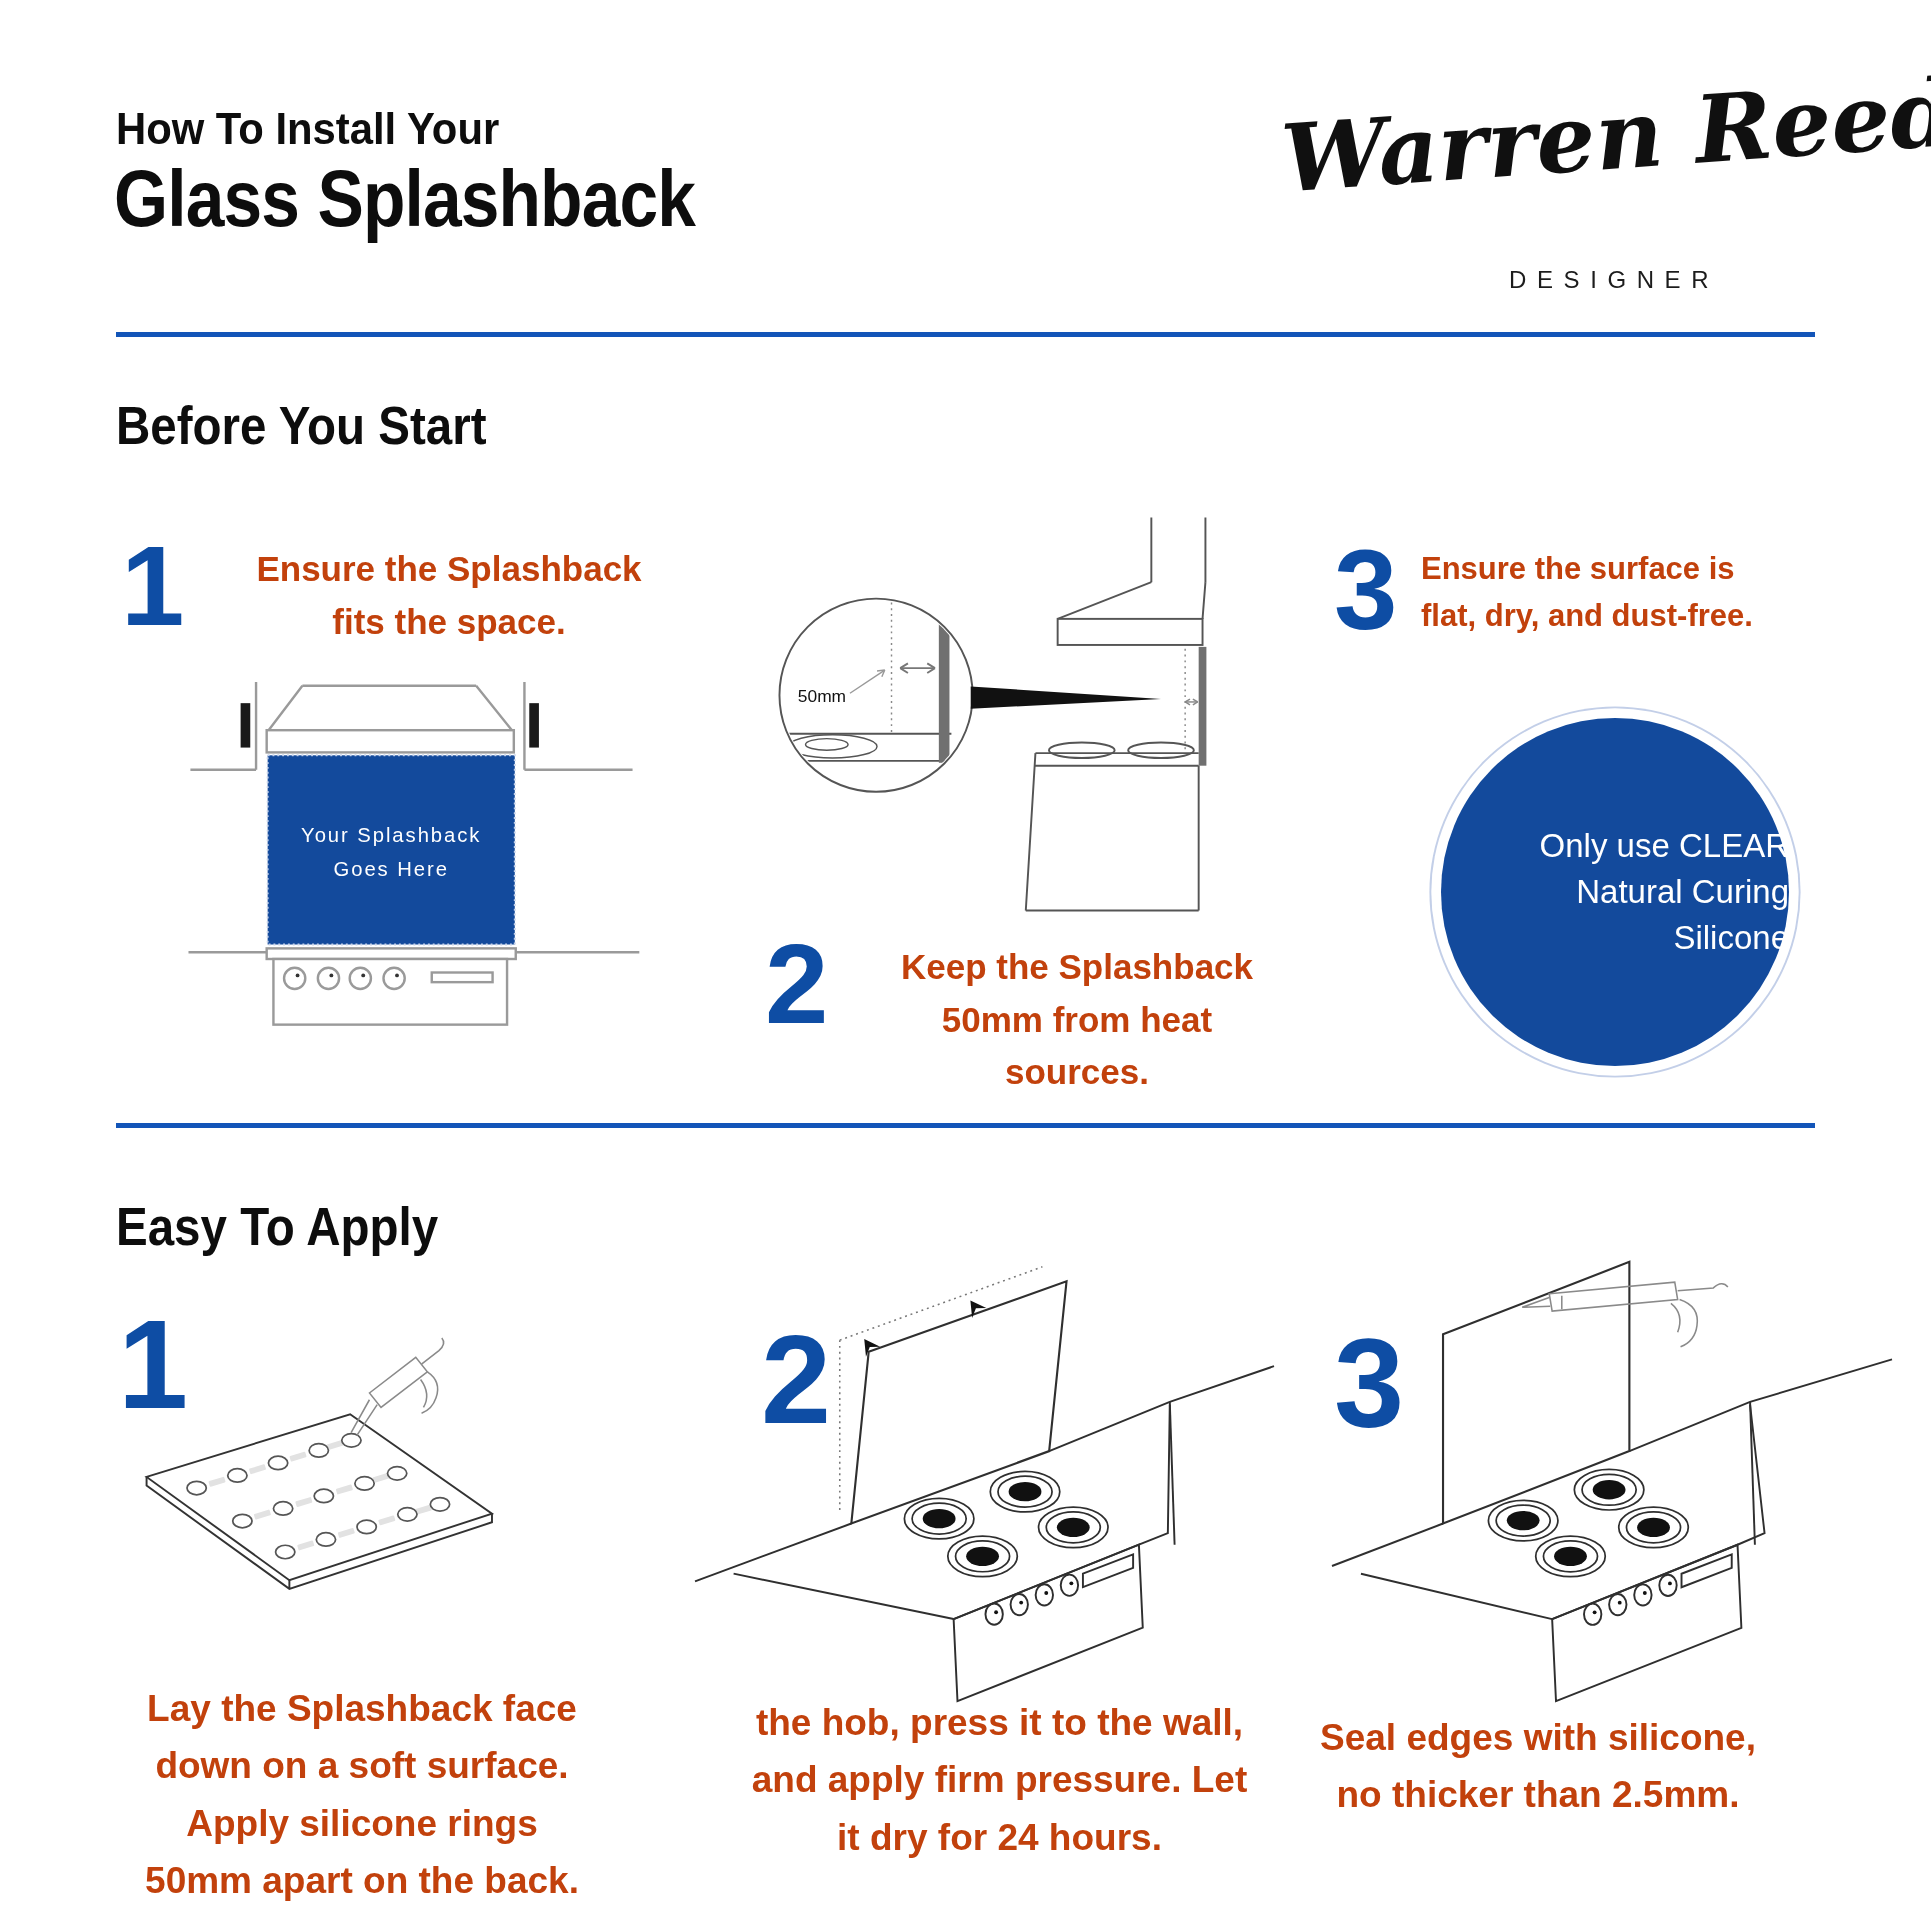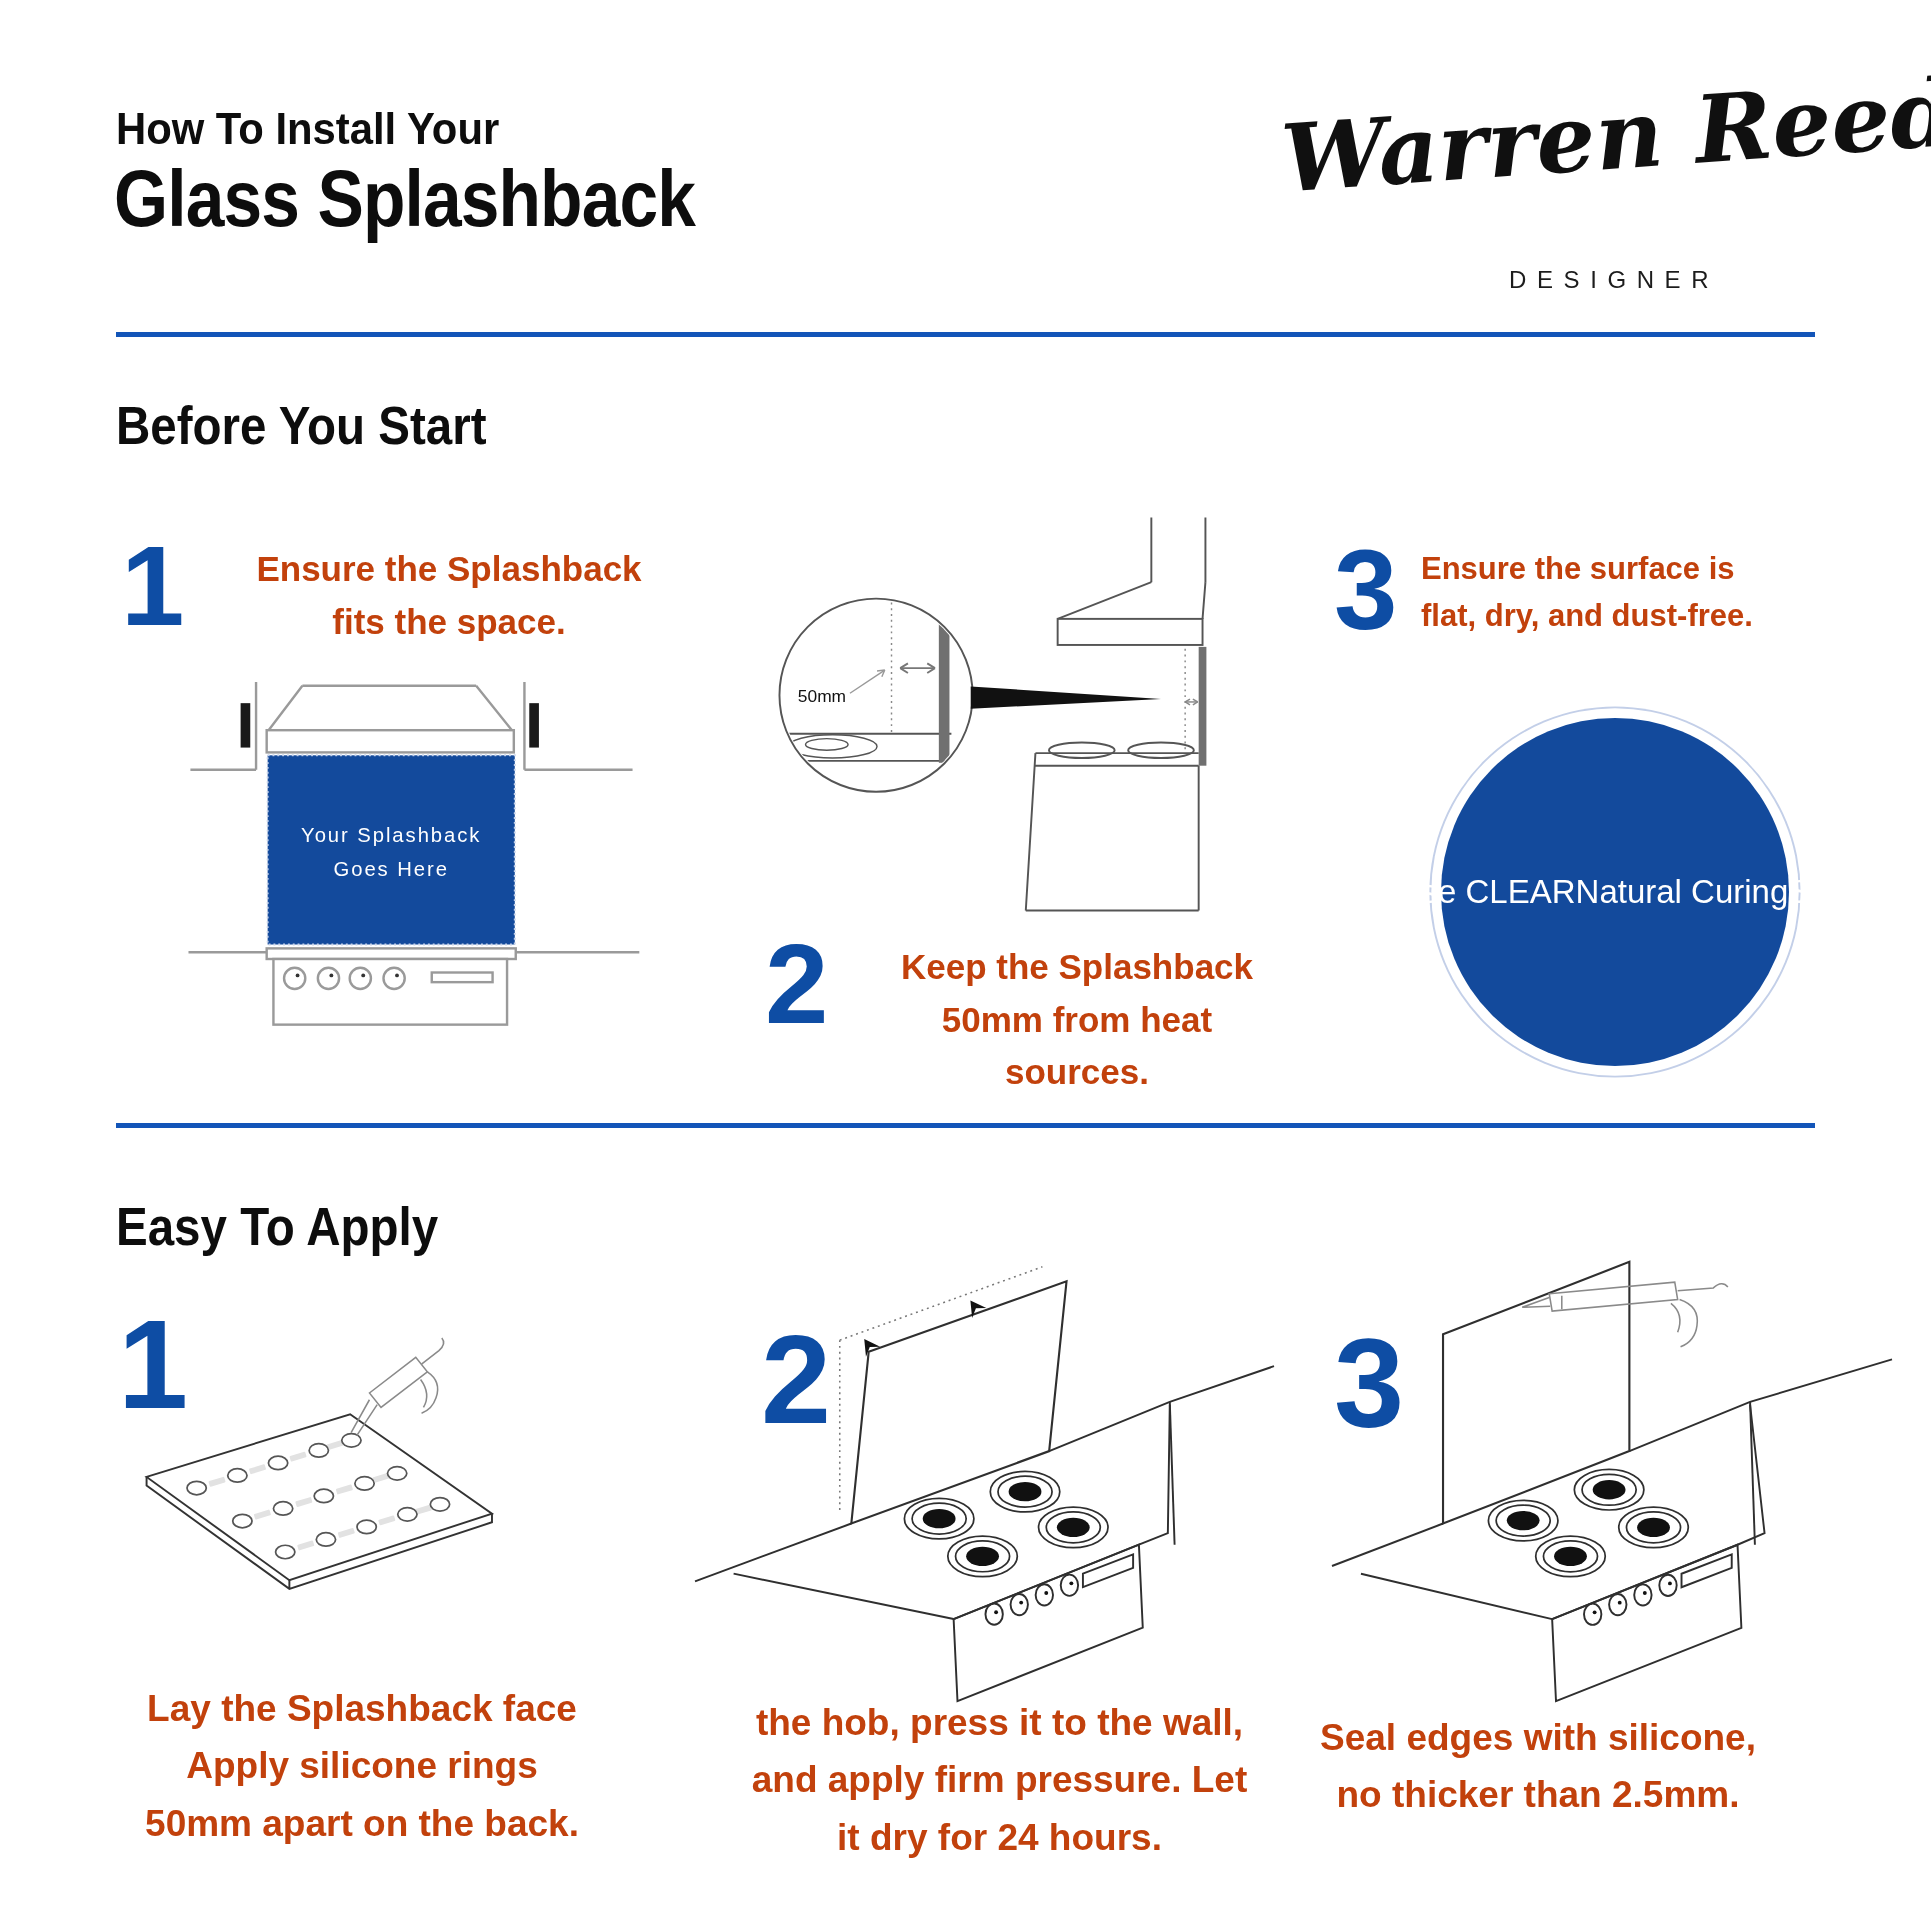--- a/index.html
+++ b/index.html
@@ -34,21 +34,21 @@
   .c-s1{left:222px;top:543px;width:454px;font-size:35px;text-align:center;}
   .c-s2{left:850px;top:941px;width:454px;font-size:35px;text-align:center;}
   .c-s3{left:1421px;top:546px;width:444px;font-size:31px;text-align:left;}
   .cap-b{font-size:37px;line-height:1.55;}
   .c-a1{left:106px;top:1680px;width:512px;text-align:center;}
   .c-a2{left:705px;top:1694px;width:589px;text-align:center;}
   .c-a3{left:1263px;top:1709px;width:550px;text-align:center;}
   
   .note-circle{left:1441px;top:718px;width:348px;height:348px;border-radius:50%;
                background:#134A9C;box-shadow:0 0 0 9.7px #ffffff,0 0 0 11.6px #c3cfe8;
-               display:flex;flex-direction:row;justify-content:center;align-items:center;
+               display:flex;flex-direction:column;justify-content:center;align-items:flex-end;
                color:#ffffff;font-size:33px;line-height:1.4;text-align:center;font-weight:400;}
   svg{position:absolute;overflow:visible;}
   .blue-note-line{white-space:nowrap;}
 </style>
 </head>
 <body>
 
 <div id="page">
 
   <div class="abs title1">How To Install Your</div>
@@ -309,20 +309,21 @@
     <g fill="#111">
       <circle cx="272" cy="370" r="2"></circle>
         <circle cx="298" cy="360" r="2"></circle>
       <circle cx="324" cy="350" r="2"></circle>
         <circle cx="350" cy="340" r="2"></circle>
     </g>
   </svg>
 
   <div class="abs cap cap-b c-a1">
     <div>Lay the Splashback face</div>
+    <div>down on a soft surface.</div>
     <div>Apply silicone rings</div>
     <div>50mm apart on the back.</div>
   </div>
   <div class="abs cap cap-b c-a2">
     <div>the hob, press it to the wall,</div>
     <div>and apply firm pressure. Let</div>
     <div>it dry for 24 hours.</div>
   </div>
   <div class="abs cap cap-b c-a3">
     <div>Seal edges with silicone,</div>

